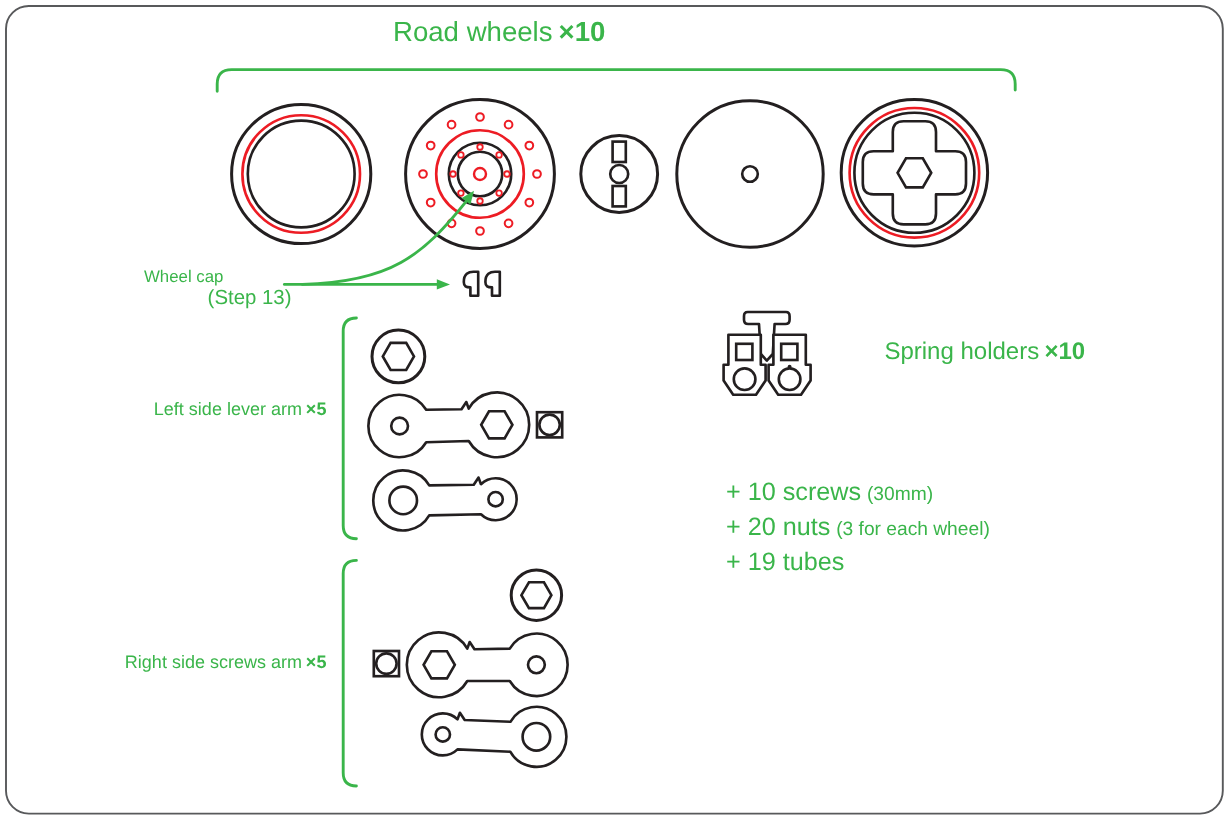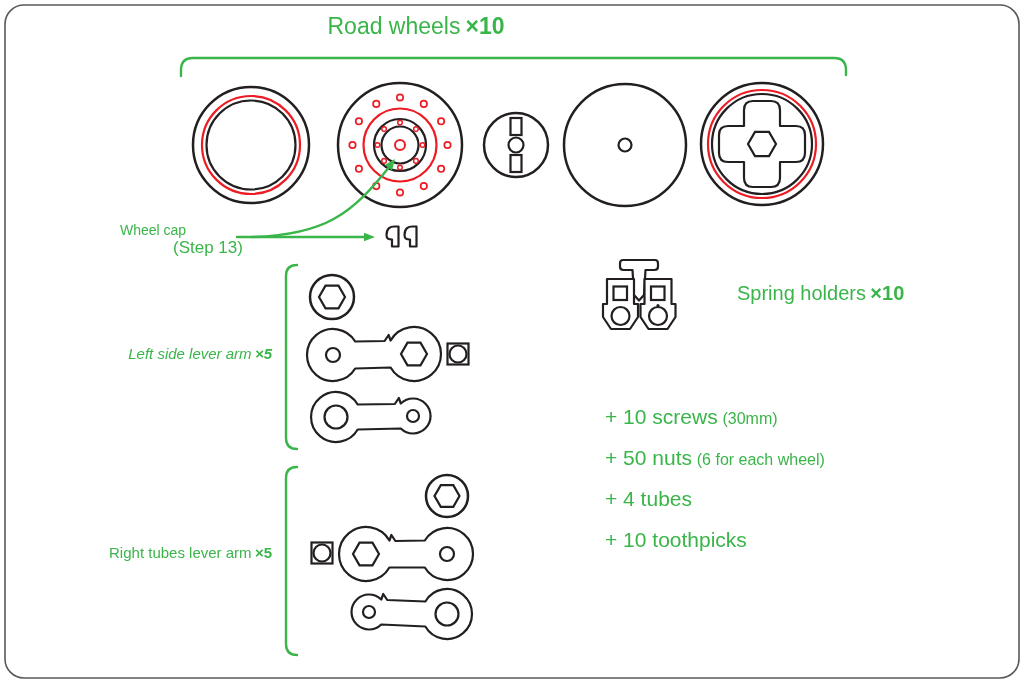--- a/index.html
+++ b/index.html
@@ -9,24 +9,24 @@
   .stage{
     position:relative; width:1024px; height:683px; background:var(--bg);
     font-family:"Liberation Sans", sans-serif; overflow:hidden;
   }
   .stage svg{position:absolute; left:0; top:0;}
   .lbl{position:absolute; color:var(--green); white-space:nowrap;}
   .ttl{left:0; top:13px; width:832px; text-align:center; font-size:23px;}
   .cnt{font-weight:bold; margin-left:0.22em;}
   .wheelcap{left:120px; top:222px; width:113px; font-size:14px;}
   .stepnote{left:173px; top:238px; width:90px; text-align:left; font-size:17px;}
-  .leftarm{left:70px; top:345px; width:202px; text-align:right; font-size:15px;font-style:italic;}
+  .leftarm{left:70px; top:333px; width:202px; text-align:right; font-size:15px;}
   .rightarm{left:70px; top:544px; width:202px; text-align:right; font-size:15px;}
   .springs{left:701px; top:282px; font-size:20px;margin-left:36px;}
-  .plist{left:605px; top:397px; font-size:21px; line-height:39px;}
+  .plist{left:605px; top:397px; font-size:21px; line-height:27px;}
   .plist .note{font-size:16px; margin-left:0.3em;}
   
   .ln{fill:none; stroke:var(--ink); stroke-width:2.2;}
   .lnf{fill:#fff; stroke:var(--ink); stroke-width:2.2; stroke-linejoin:round;}
   .thick{stroke-width:2.5;}
   .red{stroke:var(--red);}
   .redf{fill:#fff; stroke:var(--red);}
   .grn{fill:none; stroke:var(--green); stroke-width:2.4; stroke-linecap:round;}
   .grnfill{fill:var(--green); stroke:none;}
   .brd{fill:none; stroke:var(--border); stroke-width:1.6;}
@@ -174,22 +174,21 @@
 
   <div class="lbl ttl"><span>Road wheels</span><span class="cnt">×10</span></div>
 
   <div class="lbl wheelcap">Wheel cap</div>
   <div class="lbl stepnote">(Step 13)</div>
 
   <div class="lbl leftarm"><span>Left side lever arm</span><span class="cnt">×5</span></div>
 
   <div class="lbl springs"><span>Spring holders</span><span class="cnt">×10</span></div>
 
-  <div class="lbl rightarm"><span>Right tubes lever arm</span><span class="cnt">×5</span></div>
+  <div class="lbl rightarm"><span>Right side screws arm</span><span class="cnt">×5</span></div>
 
   <div class="lbl plist">
     <div><span>+ 10 screws</span><span class="note">(30mm)</span></div>
-    <div><span>+ 50 nuts</span><span class="note">(6 for each wheel)</span></div>
-    <div><span>+ 4 tubes</span><span class="note"></span></div>
-    <div><span>+ 10 toothpicks</span><span class="note"></span></div>
+    <div><span>+ 20 nuts</span><span class="note">(3 for each wheel)</span></div>
+    <div><span>+ 19 tubes</span><span class="note"></span></div>
   </div>
 
 </div>
 
 </body></html>

